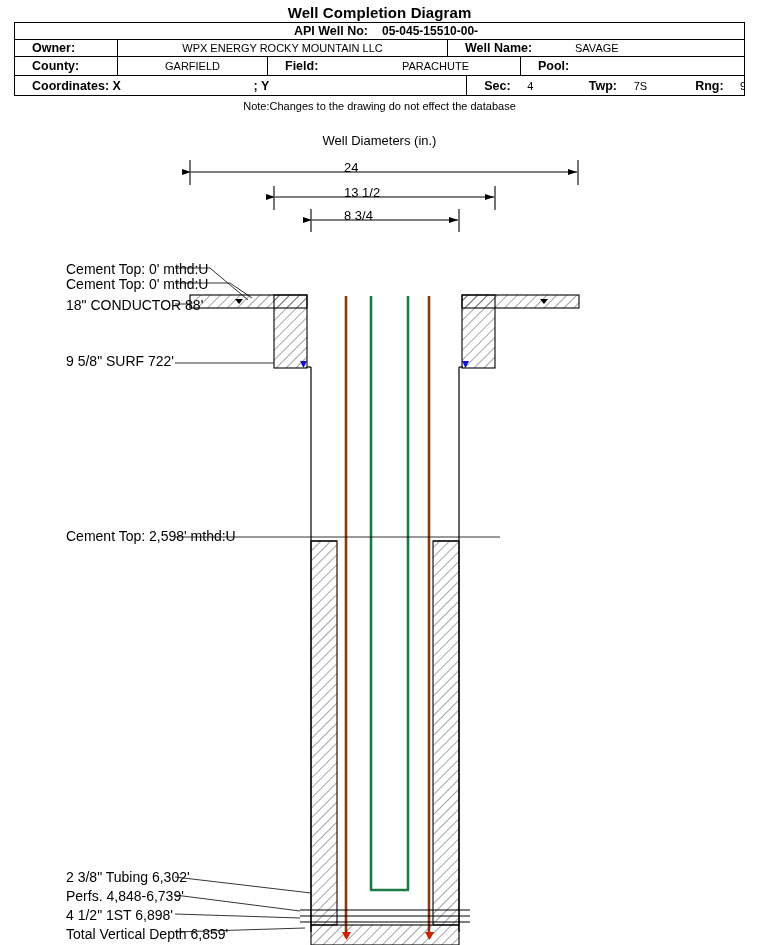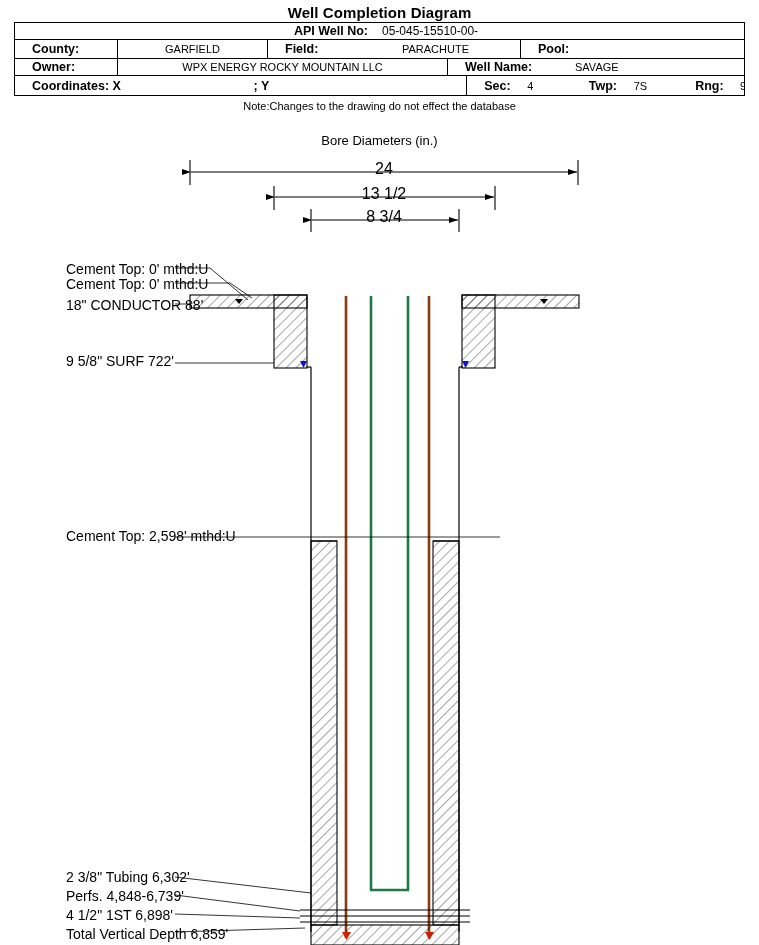--- a/index.html
+++ b/index.html
@@ -84,22 +84,21 @@
     position: absolute;
     left: 0;
     top: 0;
     width: 759px;
     height: 945px;
   }
 
   
   .dim-label {
     position: absolute;
-    font-size: 16px;
-    text-align: center;
+    font-size: 13px;
     white-space: nowrap;
   }
 
   
   .anno {
     position: absolute;
     font-size: 14px;
     white-space: nowrap;
   }
 </style>
@@ -107,58 +106,58 @@
 <body>
 
 <div class="doc-title">Well Completion Diagram</div>
 
 <div class="hdr">
 
   <div class="hdr-row">
     <div class="cell b center" style="width:100%; justify-content:center;">
       <span>API Well No:</span>
       <span style="display:inline-block; width:14px;"></span>
-      <span style="font-weight:normal; font-size:12px;">05-045-15510-00-</span>
+      <span style="font-weight:bold; font-size:12px;">05-045-15510-00-</span>
     </div>
+  </div>
+
+  <div class="hdr-row">
+    <div class="cell b vline" style="width:90px;">Owner:</div>
+    <div class="cell center vline" style="width:330px;">WPX ENERGY ROCKY MOUNTAIN LLC</div>
+    <div class="cell b" style="width:110px;">Well Name:</div>
+    <div class="cell" style="flex:1;">SAVAGE</div>
   </div>
 
   <div class="hdr-row tall">
     <div class="cell b vline" style="width:90px;">County:</div>
     <div class="cell center vline" style="width:150px;">GARFIELD</div>
     <div class="cell b" style="width:70px;">Field:</div>
     <div class="cell vline" style="width:170px; justify-content:center;">PARACHUTE</div>
     <div class="cell b" style="width:60px;">Pool:</div>
     <div class="cell" style="flex:1;"></div>
-  </div>
-
-  <div class="hdr-row">
-    <div class="cell b vline" style="width:90px;">Owner:</div>
-    <div class="cell center vline" style="width:330px;">WPX ENERGY ROCKY MOUNTAIN LLC</div>
-    <div class="cell b" style="width:110px;">Well Name:</div>
-    <div class="cell" style="flex:1;">SAVAGE</div>
   </div>
 
   <div class="hdr-row tall">
     <div class="cell b" style="width:130px;">Coordinates: X</div>
     <div class="cell" style="width:95px;"></div>
     <div class="cell b" style="width:40px;">; Y</div>
     <div class="cell vline" style="width:195px;"></div>
     <div class="cell b" style="width:46px;">Sec:</div>
     <div class="cell" style="width:52px;">4</div>
     <div class="cell b" style="width:48px;">Twp:</div>
     <div class="cell" style="width:52px;">7S</div>
     <div class="cell b" style="width:48px;">Rng:</div>
     <div class="cell" style="flex:1;">95W</div>
   </div>
 
 </div>
 
 <div class="note">Note:Changes to the drawing do not effect the database</div>
 
-<div class="bore-caption">Bore Diameters (in.)</div>
+<div class="bore-caption">Well Diameters (in.)</div>
 
 <svg class="diagram" viewBox="0 0 759 945">
   <defs>
     <pattern id="hatchR" patternUnits="userSpaceOnUse" width="7" height="7" patternTransform="rotate(45)">
       <line x1="0" y1="0" x2="0" y2="7" stroke="#000" stroke-width="0.7"></line>
     </pattern>
     <pattern id="hatchL" patternUnits="userSpaceOnUse" width="7" height="7" patternTransform="rotate(-45)">
       <line x1="0" y1="0" x2="0" y2="7" stroke="#000" stroke-width="0.7"></line>
     </pattern>
     <marker id="arrL" markerWidth="10" markerHeight="8" refX="9" refY="4" orient="auto-start-reverse" markerUnits="userSpaceOnUse">

